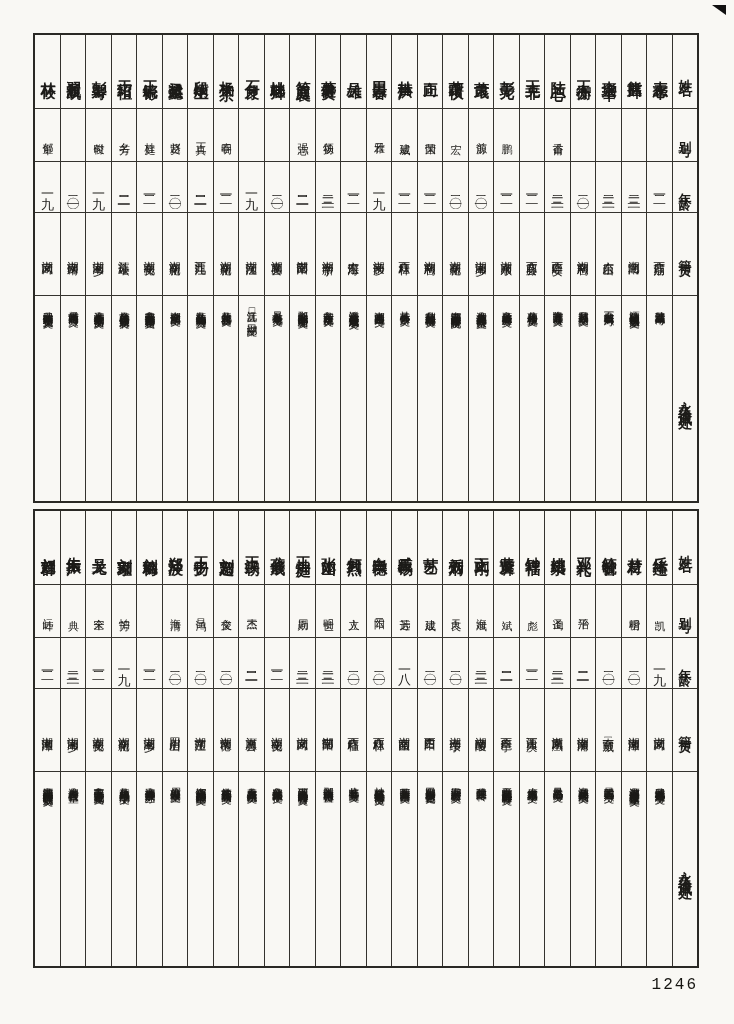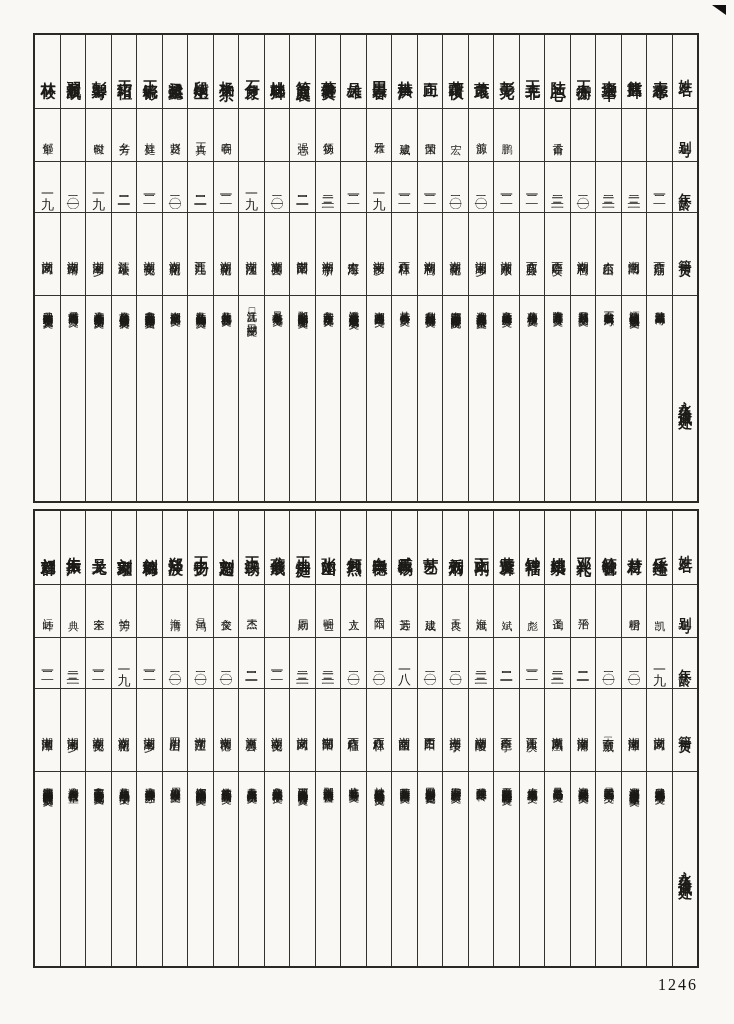--- a/index.html
+++ b/index.html
@@ -40,21 +40,21 @@
              padding-top:7px; letter-spacing:0.5px; line-height:1.0; }
   .header-col .cell{ font-weight:700; letter-spacing:4px; }
   .header-col .r-name  { font-size:14px; }
   .header-col .r-alias { font-size:13px; }
   .header-col .r-age   { font-size:13px; }
   .header-col .r-origin{ font-size:13px; }
   .header-col .r-addr  { font-size:14px; justify-content:space-evenly; padding:10px 0; }
   .page-number{
     position:absolute; right:36px; bottom:30px;
     font-size:16px; letter-spacing:2px; color:#161511;
-    font-family:Liberation Serif, serif;
+    font-family:Liberation Mono, monospace;
     margin-top:16px;
   }
 </style>
 </head>
 <body>
 
 <div class="sheet">
   <div class="corner-mark"></div>
 
   <div class="grid-table" id="top-table">

